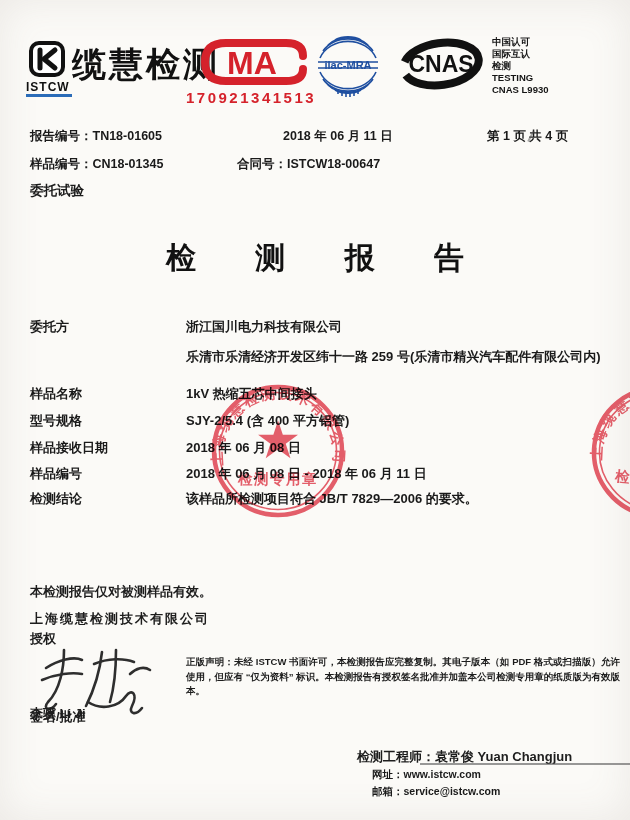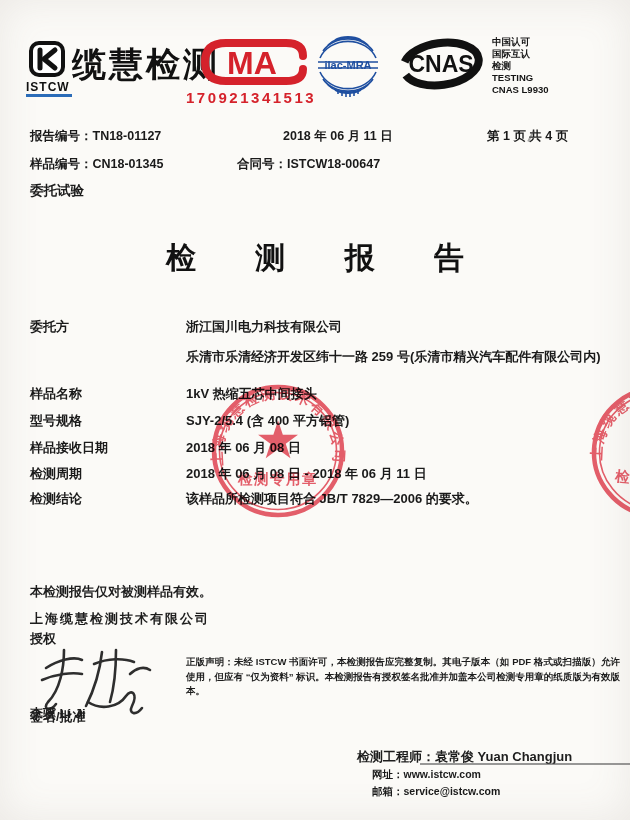--- a/index.html
+++ b/index.html
@@ -93,21 +93,21 @@
 
   <div class="abs accred" style="left:492px;top:36px;">
     <div>中国认可</div>
     <div>国际互认</div>
     <div>检测</div>
     <div>TESTING</div>
     <div>CNAS L9930</div>
   </div>
 
   <div class="abs meta" style="left:30px;top:128px;">
-    <span>报告编号：</span><span>TN18-01127</span>
+    <span>报告编号：</span><span>TN18-01605</span>
   </div>
   <div class="abs meta" style="left:283px;top:128px;">2018 年 06 月 11 日</div>
   <div class="abs meta" style="left:487px;top:128px;">第 1 页 共 4 页</div>
   <div class="abs artifact" style="left:530px;top:130px;width:1.5px;height:12px;transform:rotate(28deg);opacity:.5;"></div>
 
   <div class="abs meta" style="left:30px;top:156px;">
     <span>样品编号：</span><span>CN18-01345</span>
   </div>
   <div class="abs meta" style="left:237px;top:156px;">
     <span>合同号：</span><span>ISTCW18-00647</span>
@@ -123,21 +123,21 @@
 
   <div class="abs lbl" style="left:30px;top:385px;">样品名称</div>
   <div class="abs val" style="left:186px;top:385px;">1kV 热缩五芯中间接头</div>
 
   <div class="abs lbl" style="left:30px;top:412px;">型号规格</div>
   <div class="abs val" style="left:186px;top:412px;">SJY-2/5.4 (含 400 平方铝管)</div>
 
   <div class="abs lbl" style="left:30px;top:439px;">样品接收日期</div>
   <div class="abs val" style="left:186px;top:439px;">2018 年 06 月 08 日</div>
 
-  <div class="abs lbl" style="left:30px;top:465px;">检测周期</div>
+  <div class="abs lbl" style="left:30px;top:465px;">样品编号</div>
   <div class="abs val" style="left:186px;top:465px;">2018 年 06 月 08 日 - 2018 年 06 月 11 日</div>
 
   <div class="abs lbl" style="left:30px;top:490px;">检测结论</div>
   <div class="abs val" style="left:186px;top:490px;width:430px;">该样品所检测项目符合 JB/T 7829—2006 的要求。</div>
 
   <div class="abs stamp" style="left:208px;top:381px;width:140px;height:140px;">
     <svg width="140" height="140" viewBox="0 0 140 140">
       <circle cx="70" cy="70" r="64" fill="none" stroke="#e03343" stroke-width="4.5"></circle>
       <circle cx="70" cy="70" r="58.5" fill="none" stroke="#e03343" stroke-width="1.6"></circle>
       <path id="sealArc1" d="M 16,88 A 56,56 0 1 1 124,88" fill="none"></path>

